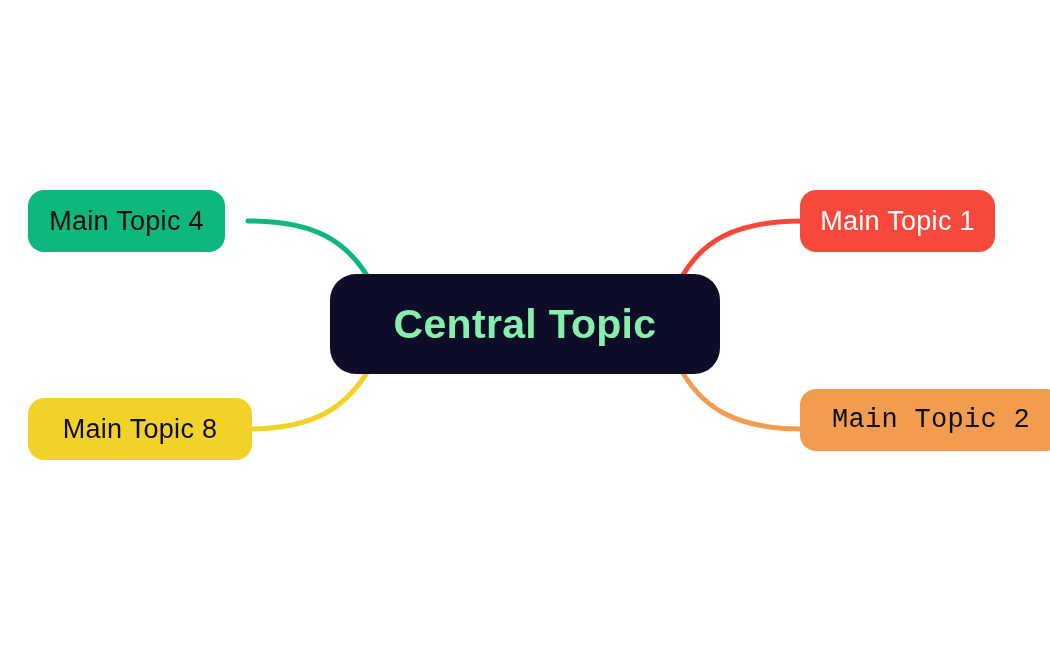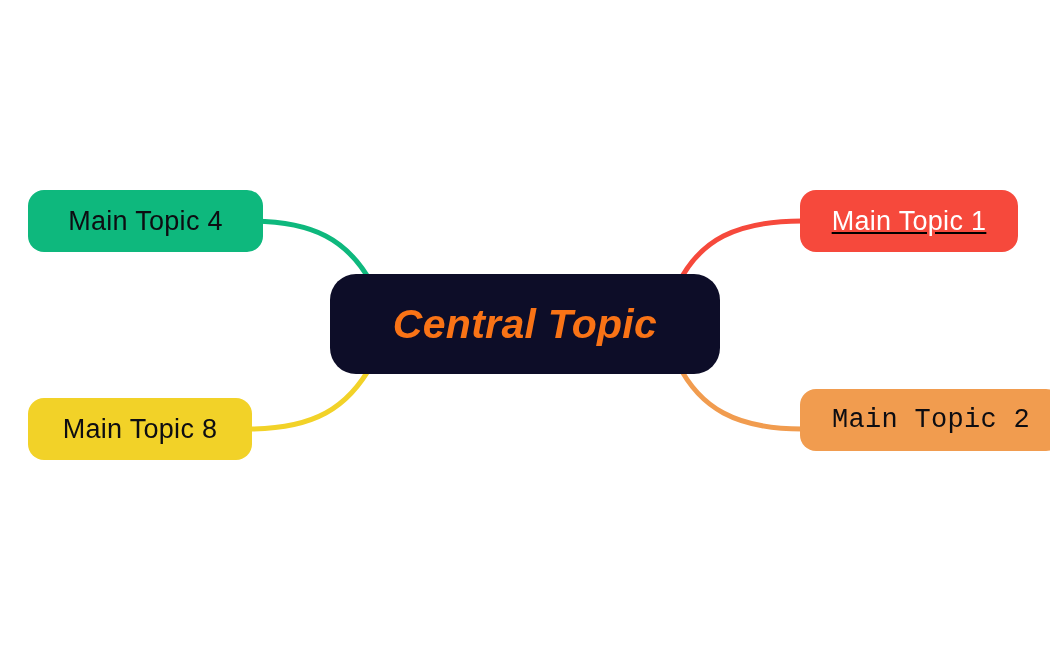--- a/index.html
+++ b/index.html
@@ -49,39 +49,39 @@
     border-radius: 26px;
     font-size: 41px;
     font-weight: 600;
   }
   .topic {
     height: 62px;
     border-radius: 16px;
     font-size: 27px;
     font-weight: 500;
   }
-  .topic-1 { left: 800px; top: 190px; width: 218px; text-decoration: underline; }
+  .topic-1 { left: 800px; top: 190px; width: 195px; }
   .topic-2 { left: 800px; top: 389px; width: 262px; font-family: Liberation Mono, monospace; }
   .topic-3 { left: 28px;  top: 398px; width: 224px; }
-  .topic-4 { left: 28px;  top: 190px; width: 235px; }
+  .topic-4 { left: 28px;  top: 190px; width: 197px; }
 </style>
 </head>
 <body>
 
 <div class="canvas">
 
   <svg class="edges" viewBox="0 0 1050 650" xmlns="http://www.w3.org/2000/svg">
     <path d="M 678 284 C 700 240 736 221 802 221" stroke="#f6493c"></path>
     <path d="M 678 364 C 700 408 736 429 802 429" stroke="#f19c4f"></path>
     <path d="M 372 364 C 348 408 314 429 248 429" stroke="#f2d228"></path>
     <path d="M 372 284 C 348 240 314 221 248 221" stroke="#0eb87d"></path>
   </svg>
 
   <div class="node central" style="background-color: rgb(13, 13, 40);">
-    <span style="color: #f97316; font-style: italic;">Central Topic</span>
+    <span style="color: #86efac;">Central Topic</span>
   </div>
 
   <div class="node topic topic-1" style="background-color: rgb(246, 73, 60);">
     <span style="color: rgb(255, 255, 255);">Main Topic 1</span>
   </div>
 
   <div class="node topic topic-2" style="background-color: rgb(241, 156, 79);">
     <span style="color: rgb(13, 13, 18);">Main Topic 2</span>
   </div>
 

